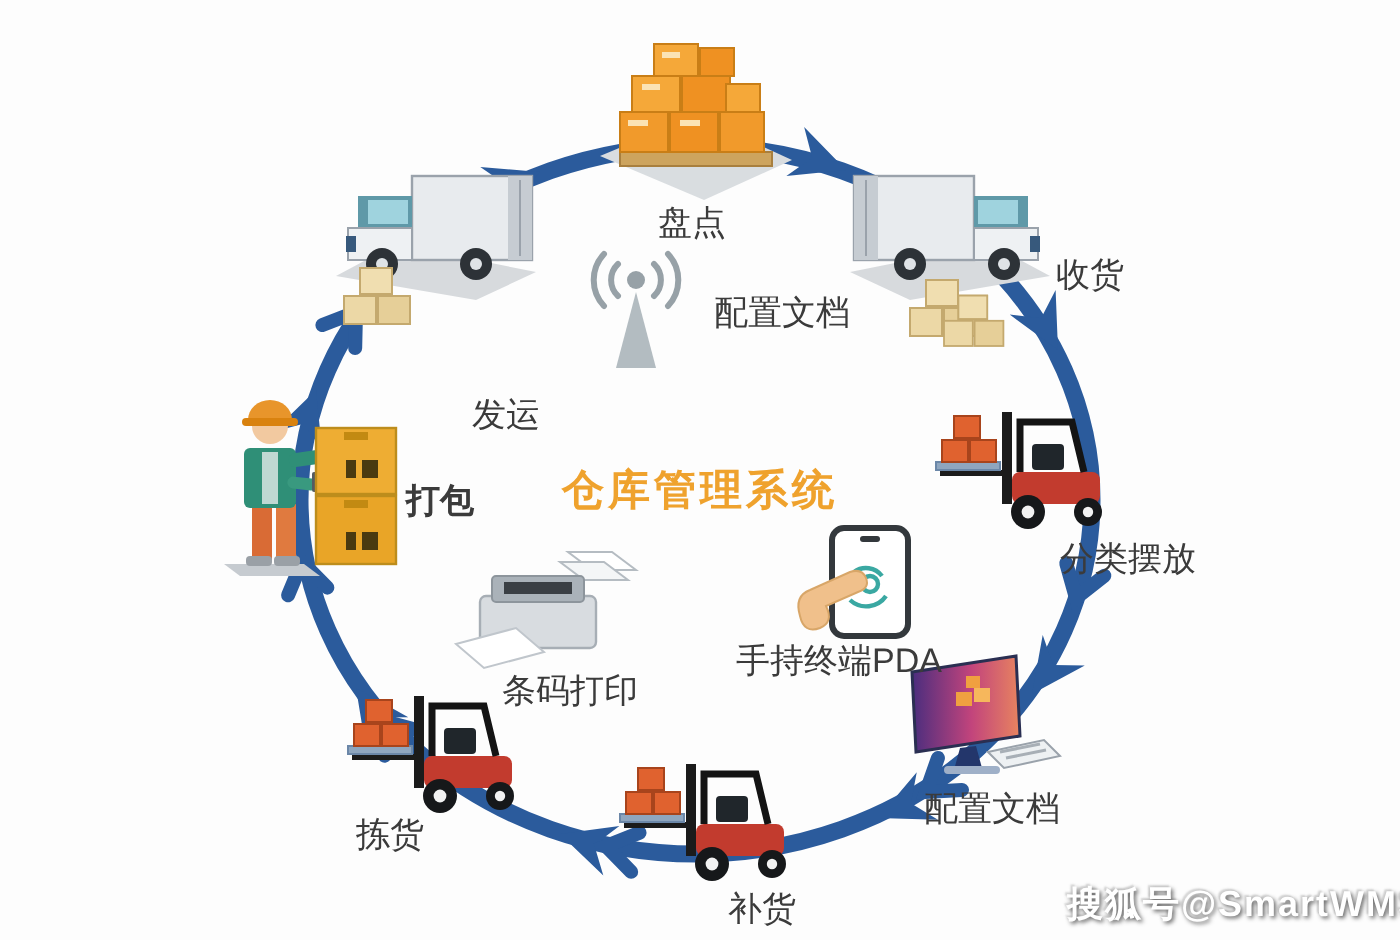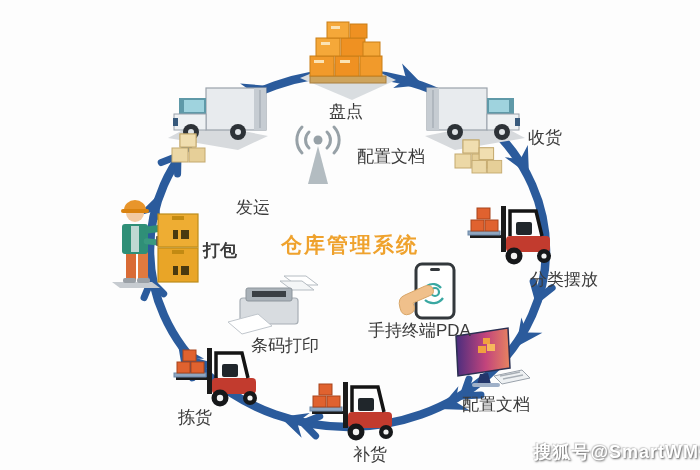--- a/index.html
+++ b/index.html
@@ -204,21 +204,21 @@
       <path d="M33,38 a12,12 0 0 0 18,-2"></path>
     </g>
     <path d="M8,46 q-3,-10 5,-13 l20,-9 q6,-2 8,3 q2,5 -4,7 l-16,7 q4,8 -3,11 q-8,3 -10,-6 z" fill="#f0c08b" stroke="#d8a668" stroke-width="1"></path>
   </g>
 </svg>
 
   <div class="nlabel" style="left:329px;top:100px;">盘点</div>
   <div class="nlabel" style="left:512px;top:126px;margin-left:16px;">收货</div>
   <div class="nlabel" style="left:530px;top:268px;">分类摆放</div>
   <div class="nlabel" style="left:462px;top:393px;">配置文档</div>
-  <div class="nlabel" style="left:353px;top:443px;">补货</div>
+  <div class="nlabel" style="left:364px;top:443px;">补货</div>
   <div class="nlabel" style="left:178px;top:406px;">拣货</div>
   <div class="nlabel" style="left:203px;top:239px;font-weight:bold;">打包</div>
   <div class="nlabel" style="left:236px;top:152px;margin-top:44px;">发运</div>
 
   <div class="nlabel" style="left:357px;top:145px;">配置文档</div>
   <div class="nlabel" style="left:251px;top:334px;">条码打印</div>
   <div class="nlabel" style="left:368px;top:319px;">手持终端PDA</div>
 
   <div class="wms-sub">仓库管理系统</div>
 

